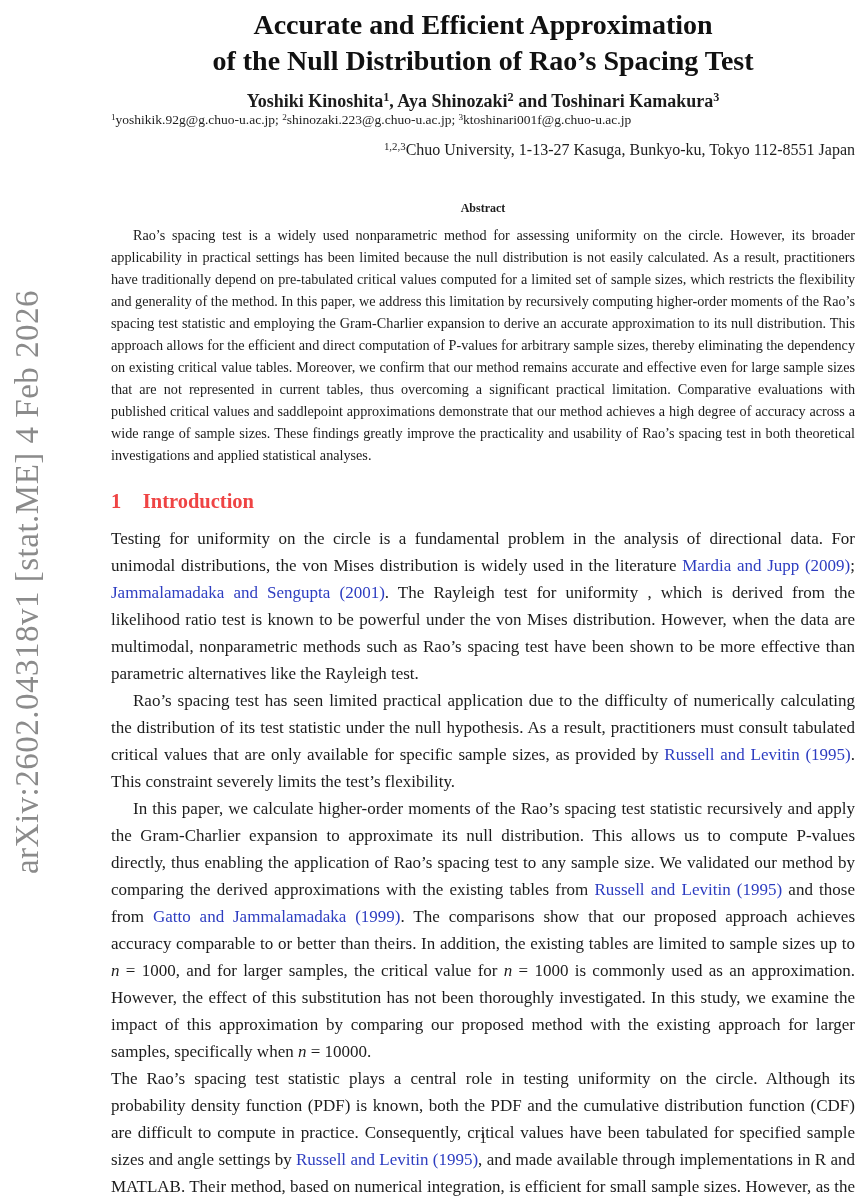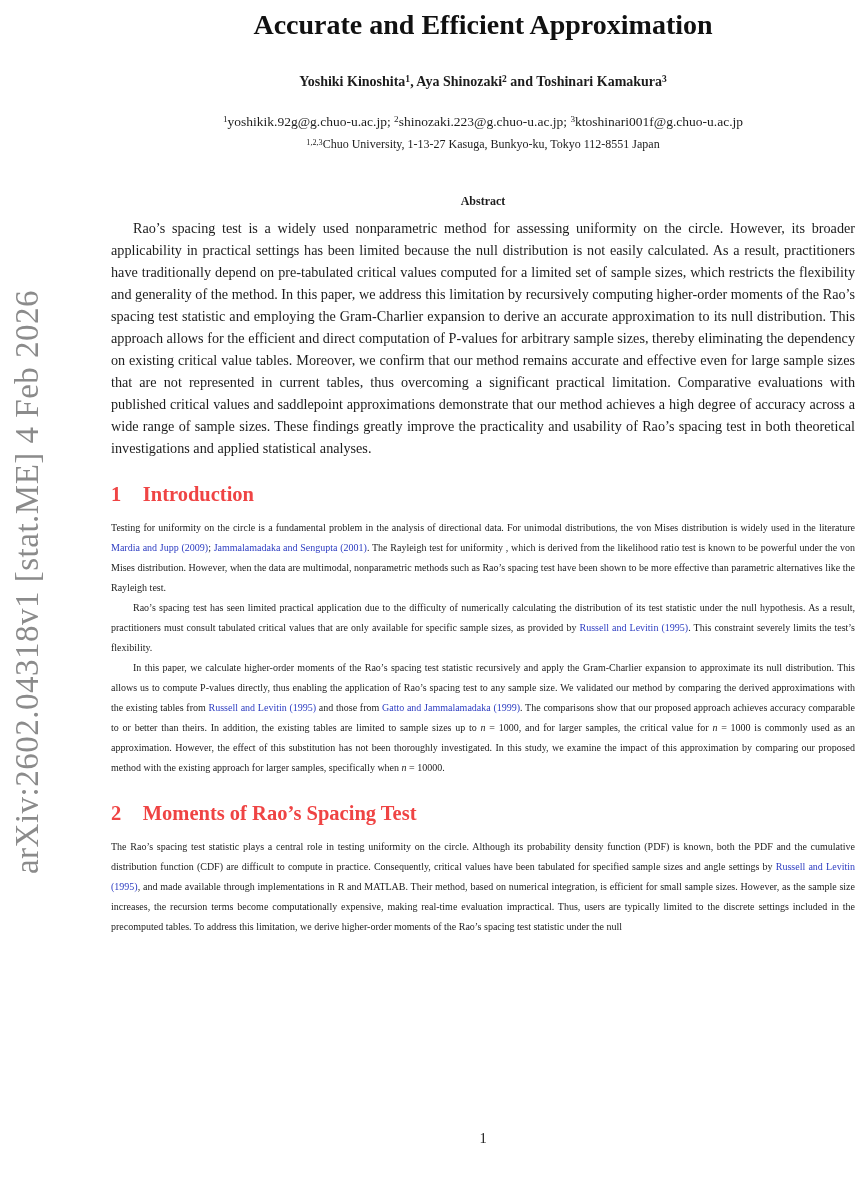--- a/index.html
+++ b/index.html
@@ -34,34 +34,33 @@
   .title {
     margin-top: 7px;
     text-align: center;
     font-size: 28px;
     font-weight: bold;
     line-height: 1.3;
     color: #111111;
   }
   .title .title-line { display: block; }
   .authors {
-    margin-top: 31px;
+    margin-top: 11px;
     text-align: center;
-    font-size: 14px;
+    font-size: 18px;
     font-weight: bold;
   }
   .emails {
-    margin-top: 24px;
-    text-align: center;
+    margin-top: 0;
     font-size: 13.5px;
   }
   .affiliation {
-    margin-top: 7px;
-    text-align: center;
-    font-size: 12px;
+    margin-top: 13px;
+    text-align: right;
+    font-size: 16px;
   }
   sup {
     font-size: 68%;
     vertical-align: baseline;
     position: relative;
     top: -0.45em;
     line-height: 0;
   }
   .abstract-heading {
     margin-top: 42px;
@@ -79,22 +78,22 @@
   .section-heading {
     margin-top: 24px;
     margin-bottom: 12px;
     font-size: 20.5px;
     font-weight: bold;
     color: #ef4444;
   }
   .sec-num { margin-right: 1.05em; }
   .para {
     text-align: justify;
-    font-size: 10px;
-    line-height: 20px;
+    font-size: 17px;
+    line-height: 27px;
   }
   .para.indent { text-indent: 22px; }
   .cite { color: #2d3dc1; }
   .math { font-style: italic; }
   .page-number {
     position: absolute;
     bottom: 9px;
     left: 0;
     width: 100%;
     text-align: center;
@@ -102,31 +101,31 @@
   }
 </style>
 </head>
 <body>
 
 <div class="page">
   <div class="arxiv-stamp">arXiv:2602.04318v1 [stat.ME] 4 Feb 2026</div>
   <div class="content">
     <h1 class="title">
       <span class="title-line">Accurate and Efficient Approximation</span>
+      <span class="title-line">of the Null Distribution of Rao’s Spacing Test</span>
     </h1>
     <div class="authors"><span>Yoshiki Kinoshita</span><sup>1</sup>, <span>Aya Shinozaki</span><sup>2</sup> and <span>Toshinari Kamakura</span><sup>3</sup></div>
     <div class="emails"><sup>1</sup><span>yoshikik.92g@g.chuo-u.ac.jp; </span><sup>2</sup><span>shinozaki.223@g.chuo-u.ac.jp; </span><sup>3</sup><span>ktoshinari001f@g.chuo-u.ac.jp</span></div>
     <div class="affiliation"><sup>1,2,3</sup><span>Chuo University, 1-13-27 Kasuga, Bunkyo-ku, Tokyo 112-8551 Japan</span></div>
     <div class="abstract">
       <div class="abstract-heading">Abstract</div>
       <p class="abstract-text">Rao’s spacing test is a widely used nonparametric method for assessing uniformity on the circle. However, its broader applicability in practical settings has been limited because the null distribution is not easily calculated. As a result, practitioners have traditionally depend on pre-tabulated critical values computed for a limited set of sample sizes, which restricts the flexibility and generality of the method. In this paper, we address this limitation by recursively computing higher-order moments of the Rao’s spacing test statistic and employing the Gram-Charlier expansion to derive an accurate approximation to its null distribution. This approach allows for the efficient and direct computation of P-values for arbitrary sample sizes, thereby eliminating the dependency on existing critical value tables. Moreover, we confirm that our method remains accurate and effective even for large sample sizes that are not represented in current tables, thus overcoming a significant practical limitation. Comparative evaluations with published critical values and saddlepoint approximations demonstrate that our method achieves a high degree of accuracy across a wide range of sample sizes. These findings greatly improve the practicality and usability of Rao’s spacing test in both theoretical investigations and applied statistical analyses.</p>
     </div>
     <div class="paper-body">
         <h2 class="section-heading"><span class="sec-num">1</span><span>Introduction</span></h2>
         <p class="para">Testing for uniformity on the circle is a fundamental problem in the analysis of directional data. For unimodal distributions, the von Mises distribution is widely used in the literature <span class="cite">Mardia and Jupp (2009)</span>; <span class="cite">Jammalamadaka and Sengupta (2001)</span>. The Rayleigh test for uniformity , which is derived from the likelihood ratio test is known to be powerful under the von Mises distribution. However, when the data are multimodal, nonparametric methods such as Rao’s spacing test have been shown to be more effective than parametric alternatives like the Rayleigh test.</p>
         <p class="para indent">Rao’s spacing test has seen limited practical application due to the difficulty of numerically calculating the distribution of its test statistic under the null hypothesis. As a result, practitioners must consult tabulated critical values that are only available for specific sample sizes, as provided by <span class="cite">Russell and Levitin (1995)</span>. This constraint severely limits the test’s flexibility.</p>
         <p class="para indent">In this paper, we calculate higher-order moments of the Rao’s spacing test statistic recursively and apply the Gram-Charlier expansion to approximate its null distribution. This allows us to compute P-values directly, thus enabling the application of Rao’s spacing test to any sample size. We validated our method by comparing the derived approximations with the existing tables from <span class="cite">Russell and Levitin (1995)</span> and those from <span class="cite">Gatto and Jammalamadaka (1999)</span>. The comparisons show that our proposed approach achieves accuracy comparable to or better than theirs. In addition, the existing tables are limited to sample sizes up to <span class="math">n</span> = 1000, and for larger samples, the critical value for <span class="math">n</span> = 1000 is commonly used as an approximation. However, the effect of this substitution has not been thoroughly investigated. In this study, we examine the impact of this approximation by comparing our proposed method with the existing approach for larger samples, specifically when <span class="math">n</span> = 10000.</p>
-        <h2 class="section-heading"><span class="sec-num">2</span><span>Moments of Rao’s Spacing Test</span></h2>
         <p class="para">The Rao’s spacing test statistic plays a central role in testing uniformity on the circle. Although its probability density function (PDF) is known, both the PDF and the cumulative distribution function (CDF) are difficult to compute in practice. Consequently, critical values have been tabulated for specified sample sizes and angle settings by <span class="cite">Russell and Levitin (1995)</span>, and made available through implementations in R and MATLAB. Their method, based on numerical integration, is efficient for small sample sizes. However, as the sample size increases, the recursion terms become computationally expensive, making real-time evaluation impractical. Thus, users are typically limited to the discrete settings included in the precomputed tables. To address this limitation, we derive higher-order moments of the Rao’s spacing test statistic under the null</p>
       </div>
     <div class="page-number">1</div>
   </div>
 </div>
 
 </body></html>

